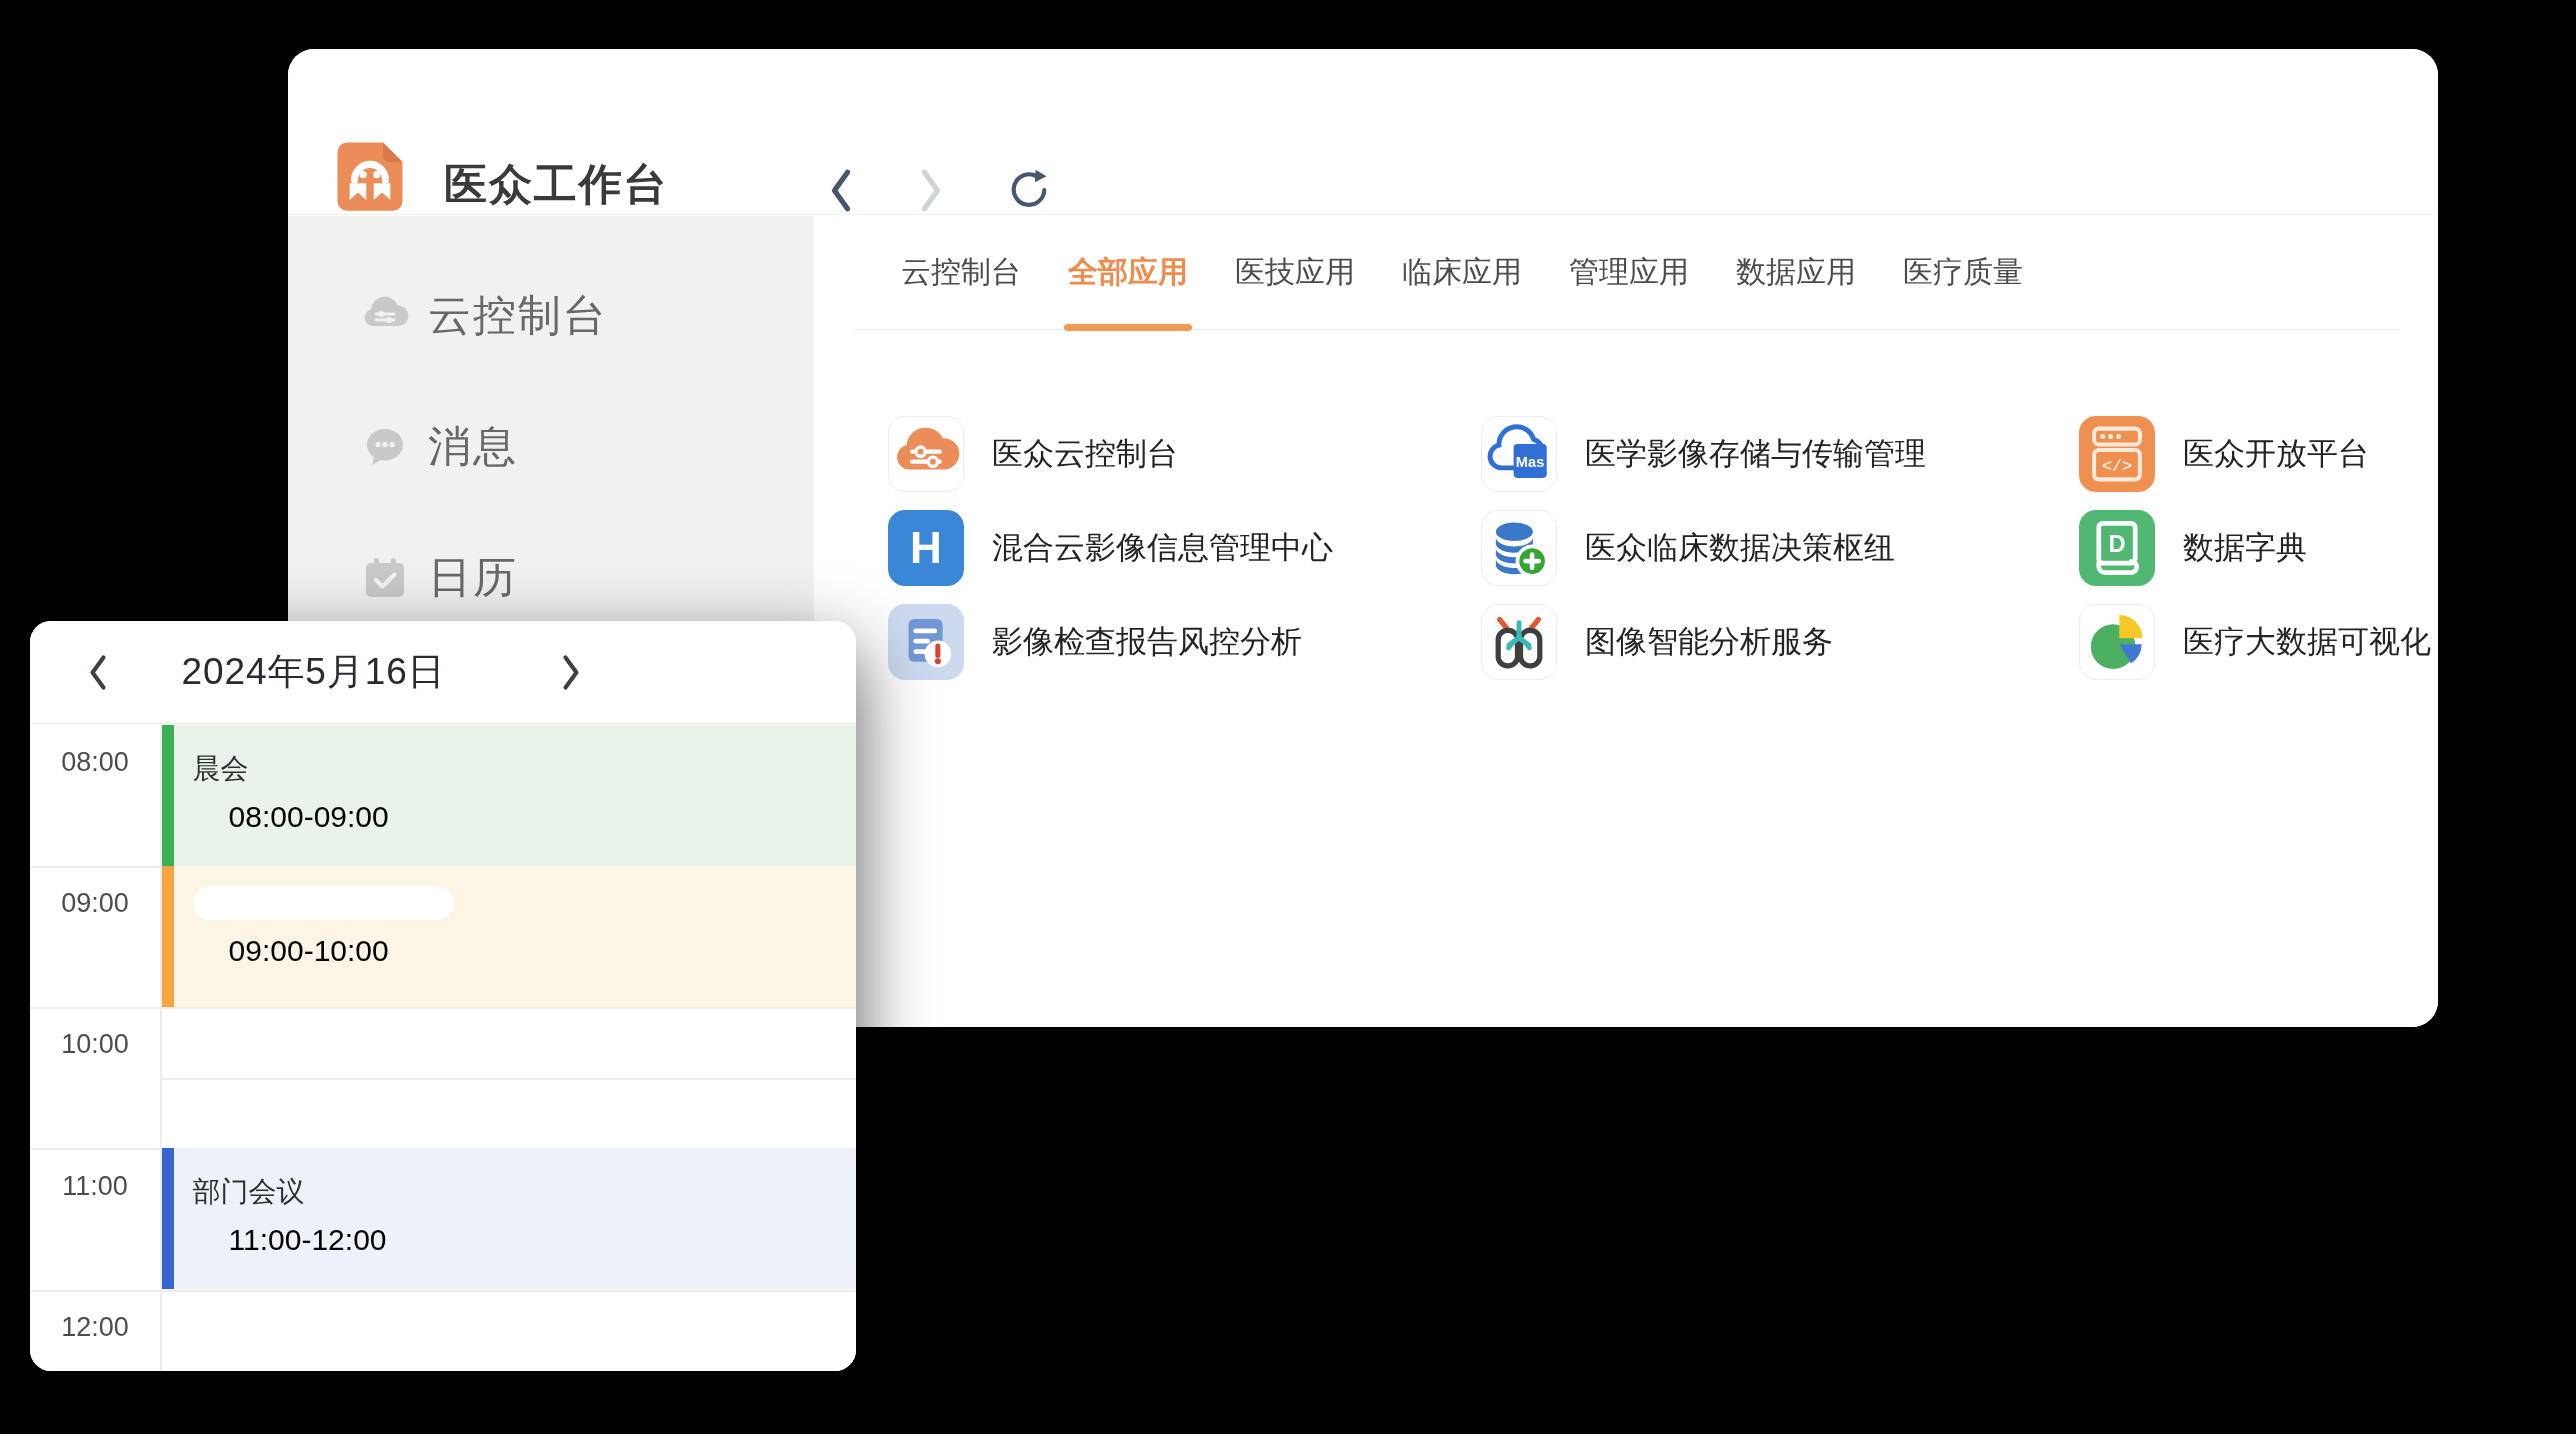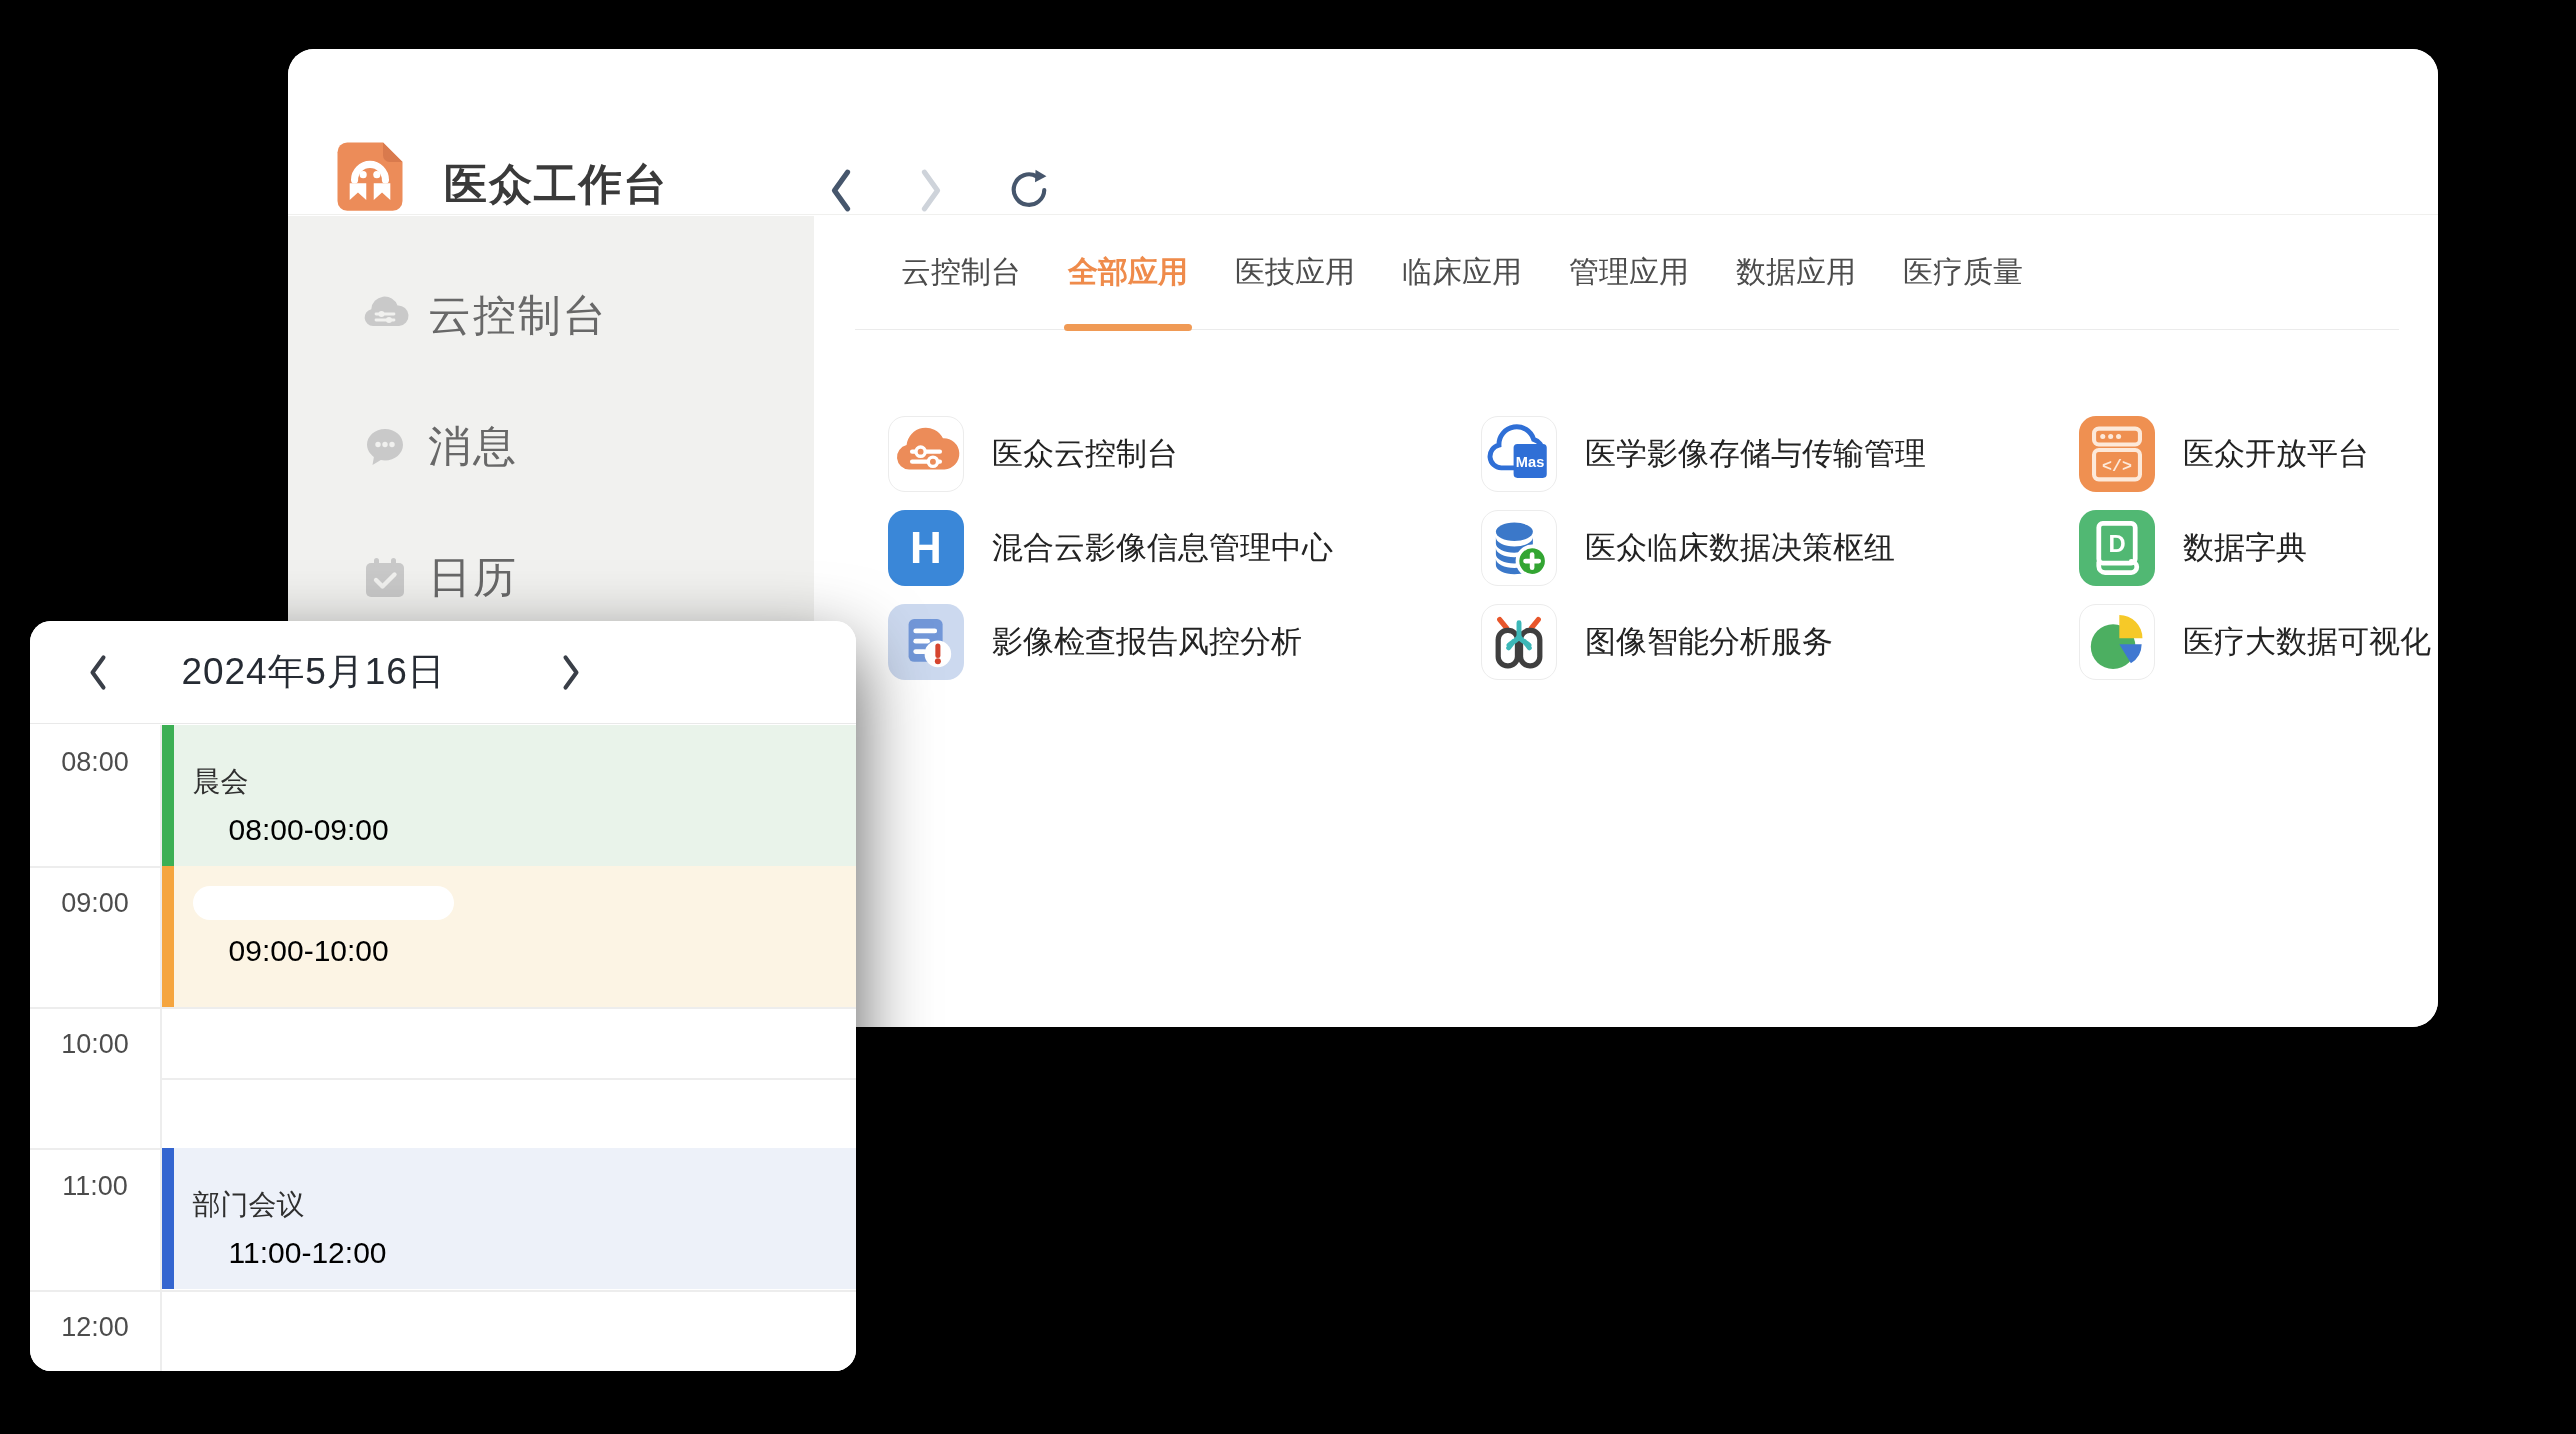--- a/index.html
+++ b/index.html
@@ -57,21 +57,21 @@
   .cal-next{left:521px;}
   .cal-date{position:absolute;left:102px;width:363px;top:0;line-height:102px;text-align:center;
             font-size:37px;color:#262b33;font-weight:500;letter-spacing:0.9px;}
   .cal-body{position:absolute;left:0;top:104px;right:0;bottom:0;background:#fff;}
   .vline{position:absolute;left:130px;top:0;bottom:0;width:1.9px;background:#ededed;}
   .hline{position:absolute;left:0;right:0;height:1.9px;background:#ededed;}
   .hline.half{left:132px;}
   .time-label{position:absolute;left:0;width:130px;text-align:center;font-size:27px;color:#4c4c4c;}
   .event{position:absolute;left:132px;right:0;box-sizing:border-box;
          padding:22.3px 0 0 18.6px;border-left:12px solid;cursor:pointer;}
-  .event-title{font-size:28px;color:#2f2f2f;margin:16px 0 12px;font-weight:500;}
+  .event-title{font-size:28px;color:#2f2f2f;margin:3px 0 12px;font-weight:500;}
   .event-time{font-size:30px;color:#000000;margin-left:36px;}
   .redact-pill{width:261px;height:34px;border-radius:17px;background:#fff;margin:1.9px 0 14px;}
   .ev-morning{top:0;height:141px;border-color:#3caf54;background:#e9f3ea;}
   .ev-blank{top:141px;height:141px;border-color:#f5a53f;background:#fcf4e4;padding-top:18.6px;}
   .ev-dept{top:423px;height:141px;border-color:#3465d0;background:#edf1f9;}
 </style>
 </head>
 <body>
 
 <div class="stage">

